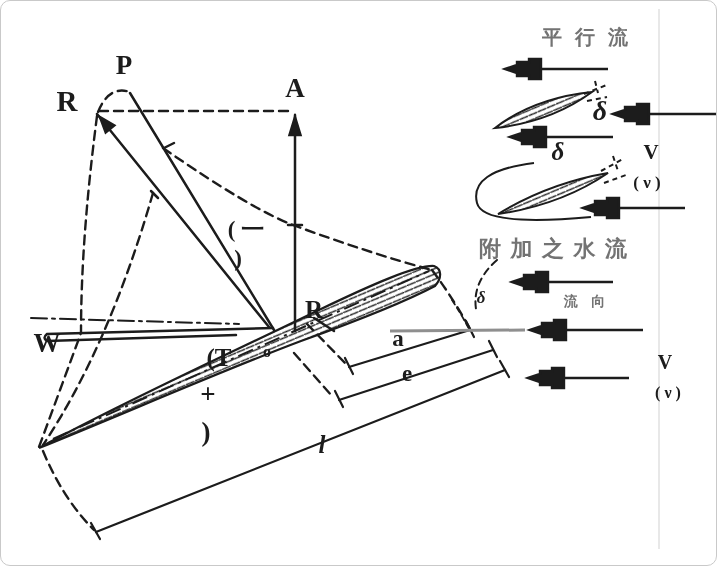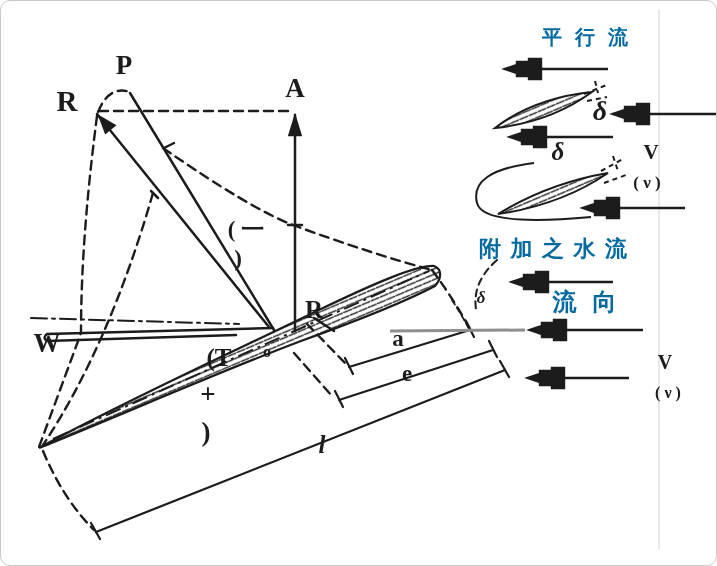--- a/index.html
+++ b/index.html
@@ -9,21 +9,21 @@
     font-family:"Liberation Serif",serif;overflow:hidden;
   }
   #fig{position:absolute;left:0;top:0;}
   .lbl{
     position:absolute;transform:translate(-50%,-50%);
     color:#1c1c1c;white-space:nowrap;line-height:1;user-select:none;
   }
   .serif-b{font-family:"Liberation Serif",serif;font-weight:bold;}
   .greek{font-family:"Liberation Serif",serif;font-weight:bold;font-style:italic;}
   .ital{font-family:"Liberation Serif",serif;font-style:italic;font-weight:bold;}
-  .cjk{font-family:"Liberation Serif","DejaVu Sans",serif;color:#0369a1;font-weight:bold;text-align:center;}
+  .cjk{font-family:"Liberation Serif","DejaVu Sans",serif;color:#737373;font-weight:bold;text-align:center;}
 </style>
 </head>
 <body>
 
 <div id="stage">
 
 <svg id="fig" width="717" height="566" viewBox="0 0 717 566">
   <defs>
     <pattern id="hatch" width="7" height="7" patternUnits="userSpaceOnUse" patternTransform="rotate(22)">
       <line x1="0" y1="7" x2="7" y2="0" stroke="#1c1c1c" stroke-width="1.3"></line>
@@ -155,19 +155,19 @@
   <span class="lbl serif-b" style="left:406px;top:372px;font-size:23px">e</span>
   <span class="lbl ital" style="left:321px;top:443px;font-size:25px">l</span>
 
   <span class="lbl cjk" style="left:586px;top:36px;font-size:20px;letter-spacing:4px">平 行 流</span>
   <span class="lbl greek" style="left:599px;top:110px;font-size:28px">δ</span>
   <span class="lbl greek" style="left:557px;top:150px;font-size:25px">δ</span>
   <span class="lbl serif-b" style="left:650px;top:151px;font-size:21px">V</span>
   <span class="lbl serif-b" style="left:646px;top:181px;font-size:17px">( ν )</span>
 
   <span class="lbl cjk" style="left:553px;top:248px;font-size:22px;letter-spacing:2px">附 加 之 水 流</span>
-  <span class="lbl cjk" style="left:586px;top:301px;font-size:24px;letter-spacing:5px">流 向</span>
+  <span class="lbl cjk" style="left:586px;top:301px;font-size:14px;letter-spacing:5px">流 向</span>
   <span class="lbl greek" style="left:480px;top:296px;font-size:17px">δ</span>
 
   <span class="lbl serif-b" style="left:664px;top:361px;font-size:20px">V</span>
   <span class="lbl serif-b" style="left:667px;top:392px;font-size:16px">( ν )</span>
 
 </div>
 
 </body></html>

